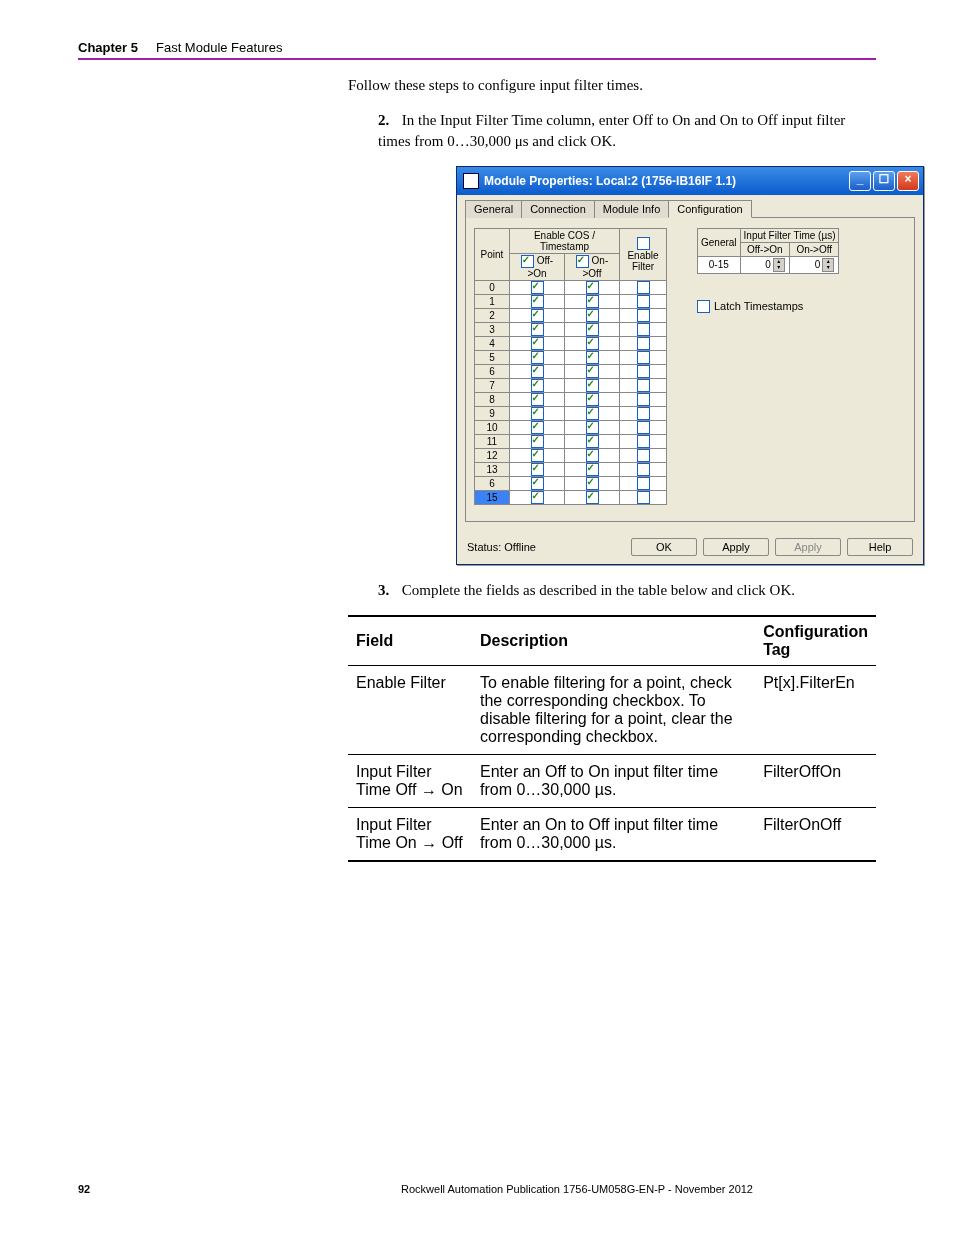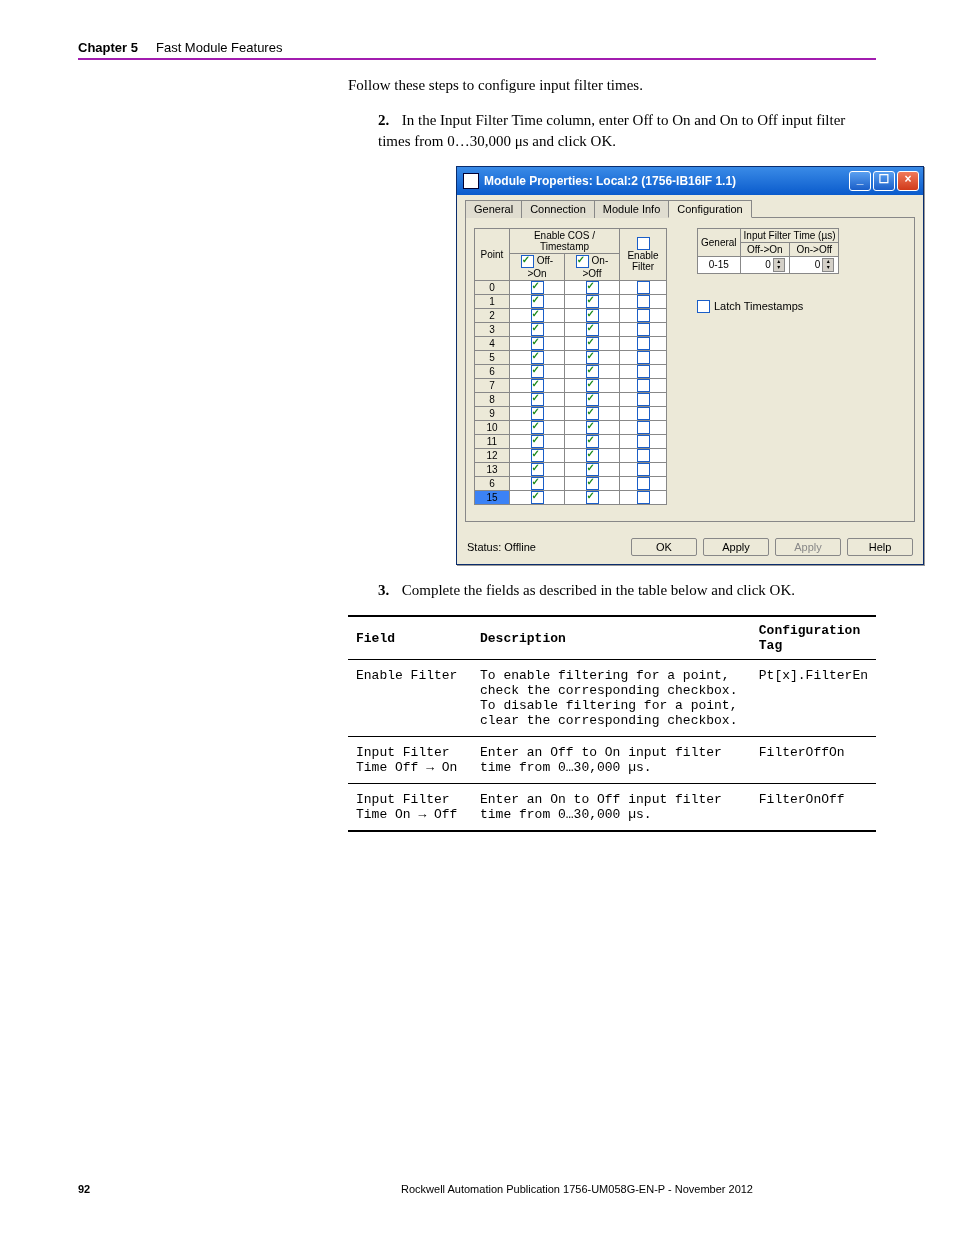--- a/index.html
+++ b/index.html
@@ -85,22 +85,22 @@
   .dlg-status .st-text { flex:1; font-size:11px;}
   .btn { min-width:66px; padding:2px 8px; background:#ece9d8; border:1px solid #888; border-radius:2px; font-size:11px; margin-left:6px; font-family:Tahoma,Arial,sans-serif;}
   .btn.disabled { color:#888; }
 
   
   .fields-tbl {
     width: 528px;
     border-collapse: collapse;
     margin-left: 270px;
     margin-top: 10px;
-    font-family: Liberation Mono, monospace;
-    font-size: 13px;
+    font-family: Liberation Sans, sans-serif;
+    font-size: 16px;
   }
   .fields-tbl th { text-align:left; font-weight:bold; padding:6px 8px; border-top:2px solid #000; border-bottom:1px solid #000; }
   .fields-tbl td { padding:8px 8px; border-bottom:1px solid #000; vertical-align: top;}
   .fields-tbl td.f1 { width:108px; }
   .fields-tbl td.f3 { width:96px; }
   .fields-tbl tr.last td { border-bottom:2px solid #000;}
 
   .footer {
     position: absolute;
     bottom: 40px;

